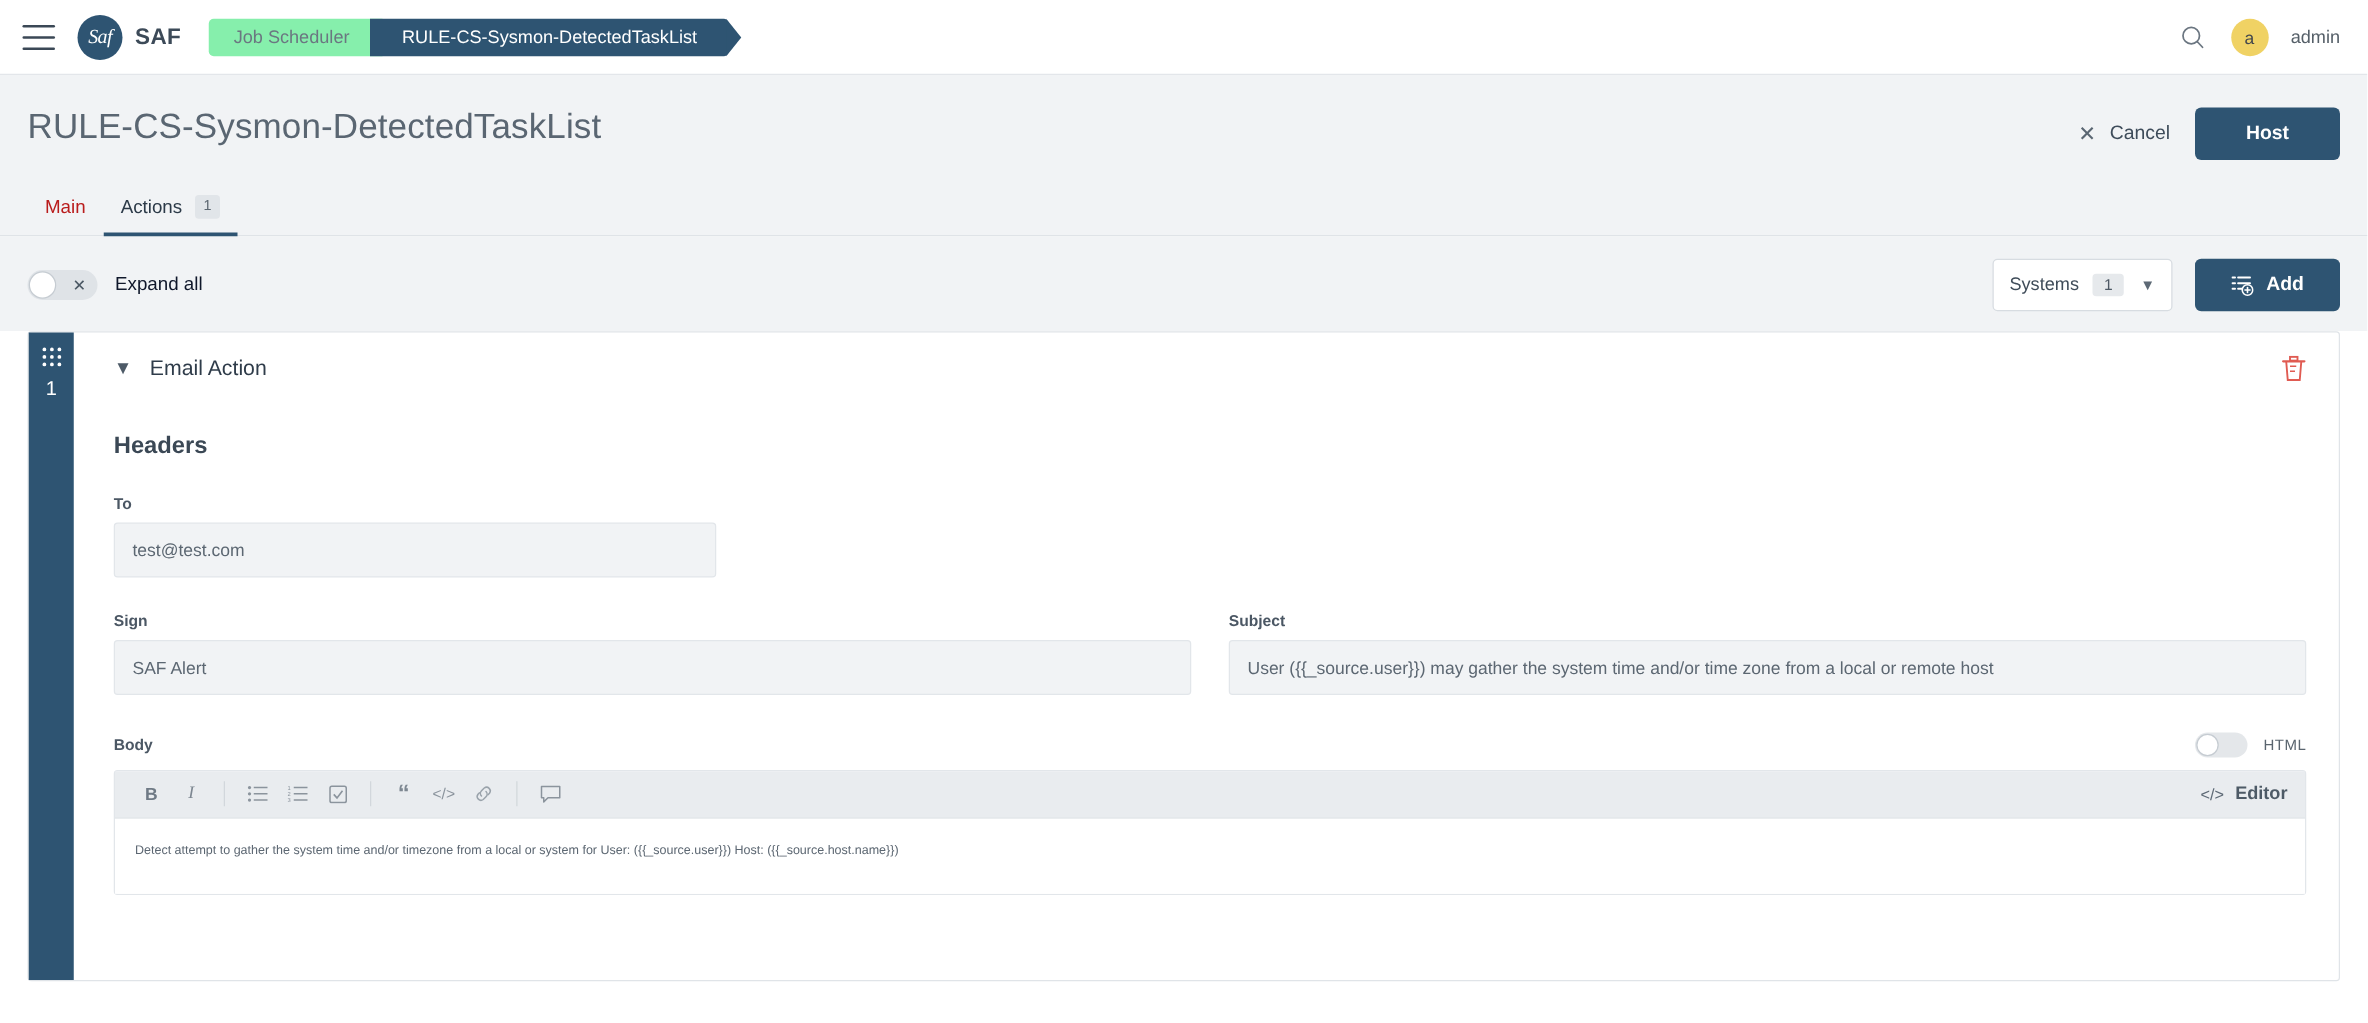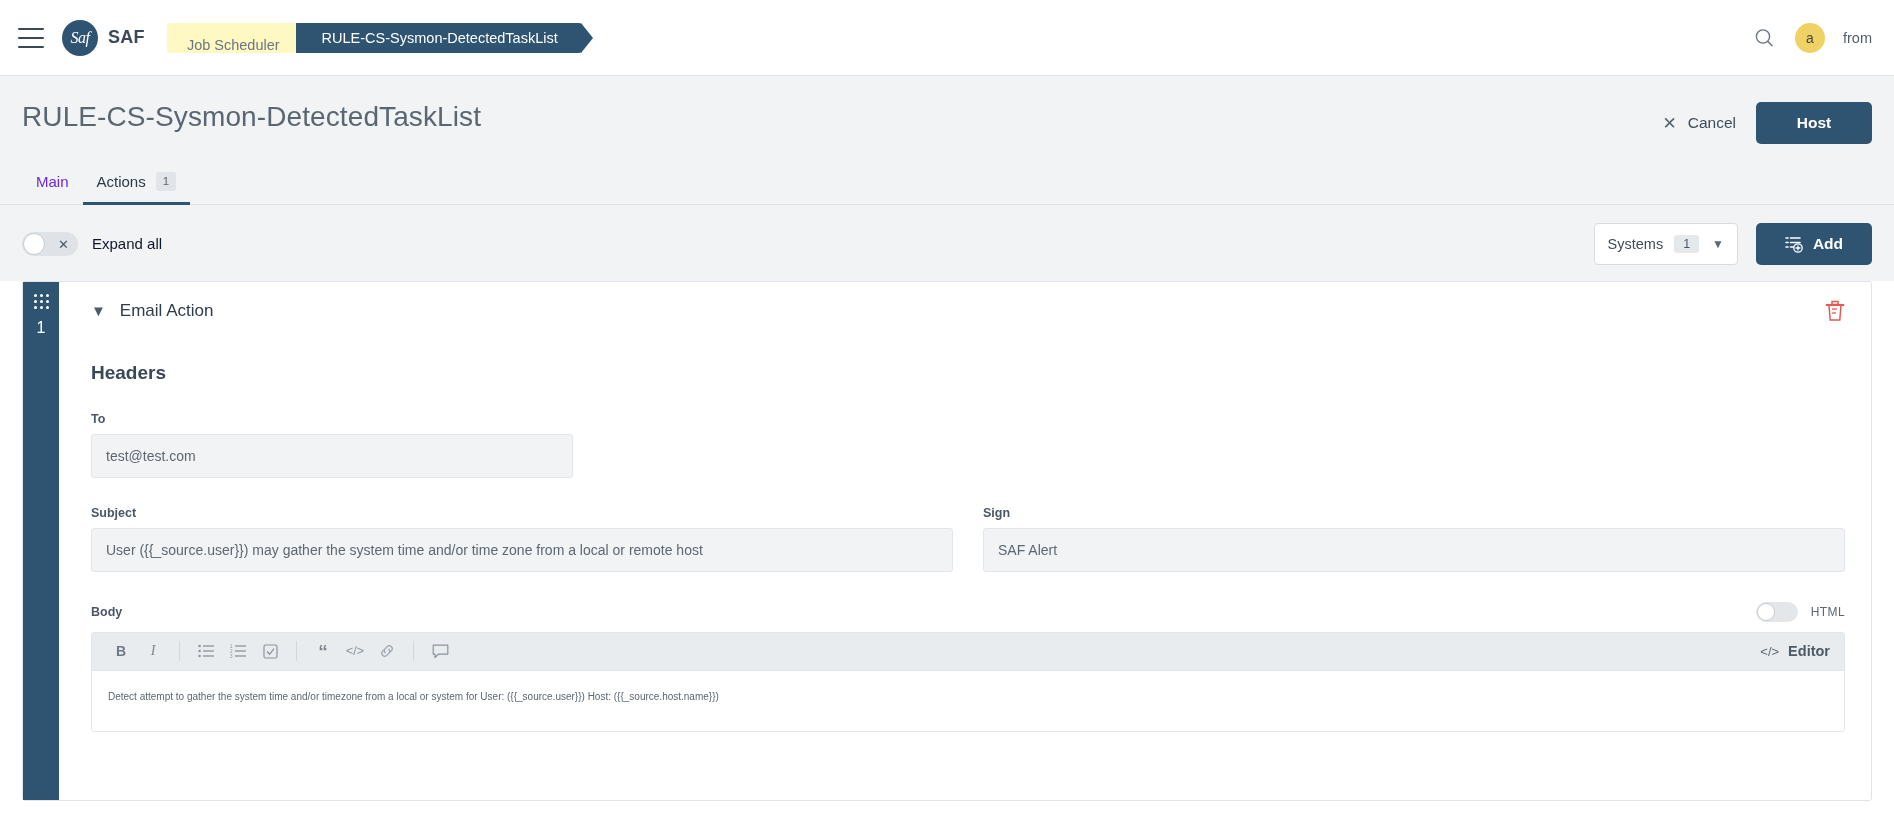--- a/index.html
+++ b/index.html
@@ -7,21 +7,21 @@
     width: 1894px;
     height: 818px;
     overflow: hidden;
     font-family: "Liberation Sans", sans-serif;
     background: #ffffff;
     color: #2e3a46;
   }
 
   
   .topbar {
-    height: 76px;
+    height: 60px;
     background: #ffffff;
     border-bottom: 1px solid #e3e6ea;
     display: flex;
     align-items: center;
     padding: 0 22px 0 18px;
   }
   .hamburger {
     width: 26px; height: 20px;
     display: flex; flex-direction: column; justify-content: space-between;
     cursor: pointer; margin-right: 18px;
@@ -43,27 +43,26 @@
   .crumb {
     height: 30px;
     display: flex; align-items: center;
     font-size: 14.5px;
     padding: 0 22px 0 20px;
     position: relative;
     cursor: pointer;
     white-space: nowrap;
   }
   .crumb.inactive {
-    background: #fef9c3;
+    background: #86efac;
     color: #6b7781;
     border-radius: 4px 0 0 4px;
     padding-right: 26px;
     margin-right: -10px;
     z-index: 1;
-    align-items: flex-end;
   }
   .crumb.inactive::after {
     content: "";
     position: absolute; right: -10px; top: 0;
     width: 0; height: 0;
     border-top: 15px solid transparent;
     border-bottom: 15px solid transparent;
     border-left: 12px solid #e7eaed;
   }
   .crumb.active {
@@ -119,21 +118,21 @@
     background: #2e5472; color: #ffffff;
     border: none; border-radius: 5px;
     height: 42px; width: 116px;
     font-size: 15.5px; font-weight: bold;
     cursor: pointer; font-family: inherit;
   }
 
   .tabs { display: flex; gap: 0; margin-top: 28px; }
   .tab {
     font-size: 15px;
-    color: #6d28d9;
+    color: #b91c1c;
     padding: 0 14px 11px 14px;
     display: flex; align-items: center; gap: 10px;
     cursor: pointer;
     border-bottom: 3px solid transparent;
     margin-bottom: -1px;
   }
   .tab.active { color: #2c3a48; border-bottom-color: #2e5472; }
   .tab-badge {
     background: #e1e5e9; color: #5c6771;
     border-radius: 3px; font-size: 11.5px;
@@ -303,21 +302,21 @@
   <div class="topbar-right">
     <div class="search-btn">
       <svg width="22" height="22" viewBox="0 0 22 22">
         <circle cx="10" cy="9.5" r="6.6" fill="none" stroke="#6b7681" stroke-width="1.4"></circle>
         <line x1="14.9" y1="14.4" x2="19" y2="18.8" stroke="#6b7681" stroke-width="1.4" stroke-linecap="round"></line>
       </svg>
     </div>
     <div class="avatar">
       <span>a</span>
     </div>
-    <div class="username">from</div>
+    <div class="username">admin</div>
   </div>
 </div>
 
 <div class="pagehead">
   <div class="pagehead-row">
     <div class="page-title">RULE-CS-Sysmon-DetectedTaskList</div>
     <div class="pagehead-actions">
       <button class="cancel-btn">
         <span class="cancel-x">✕</span>
         <span>Cancel</span>
@@ -408,28 +407,28 @@
       <div class="section-title">Headers</div>
 
       <div class="field">
         <div class="field-label">To</div>
         <div class="field-input wide-to">test@test.com</div>
       </div>
 
       <div class="two-col">
         <div class="col">
           <div class="field">
-            <div class="field-label">Subject</div>
-            <div class="field-input">User ({{_source.user}}) may gather the system time and/or time zone from a local or remote host</div>
+            <div class="field-label">Sign</div>
+            <div class="field-input">SAF Alert</div>
           </div>
         </div>
         <div class="col">
           <div class="field">
-            <div class="field-label">Sign</div>
-            <div class="field-input">SAF Alert</div>
+            <div class="field-label">Subject</div>
+            <div class="field-input">User ({{_source.user}}) may gather the system time and/or time zone from a local or remote host</div>
           </div>
         </div>
       </div>
 
       <div class="body-head">
         <div class="field-label">Body</div>
         <div class="html-toggle-wrap">
           <div class="toggle sm">
             <div class="knob"></div>
           </div>

